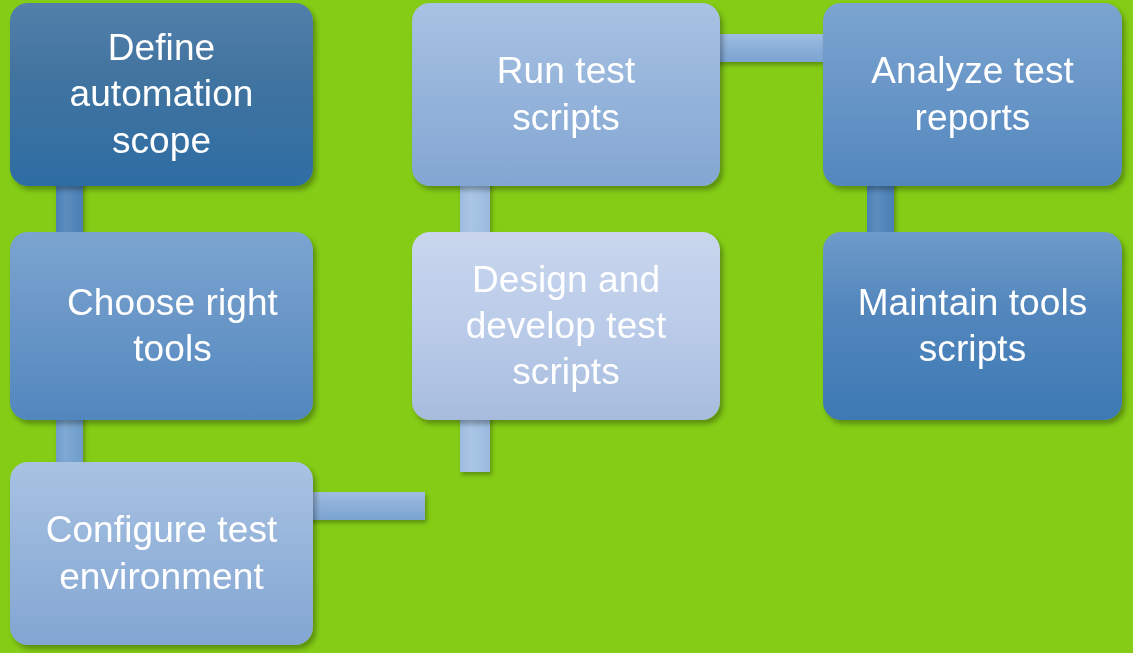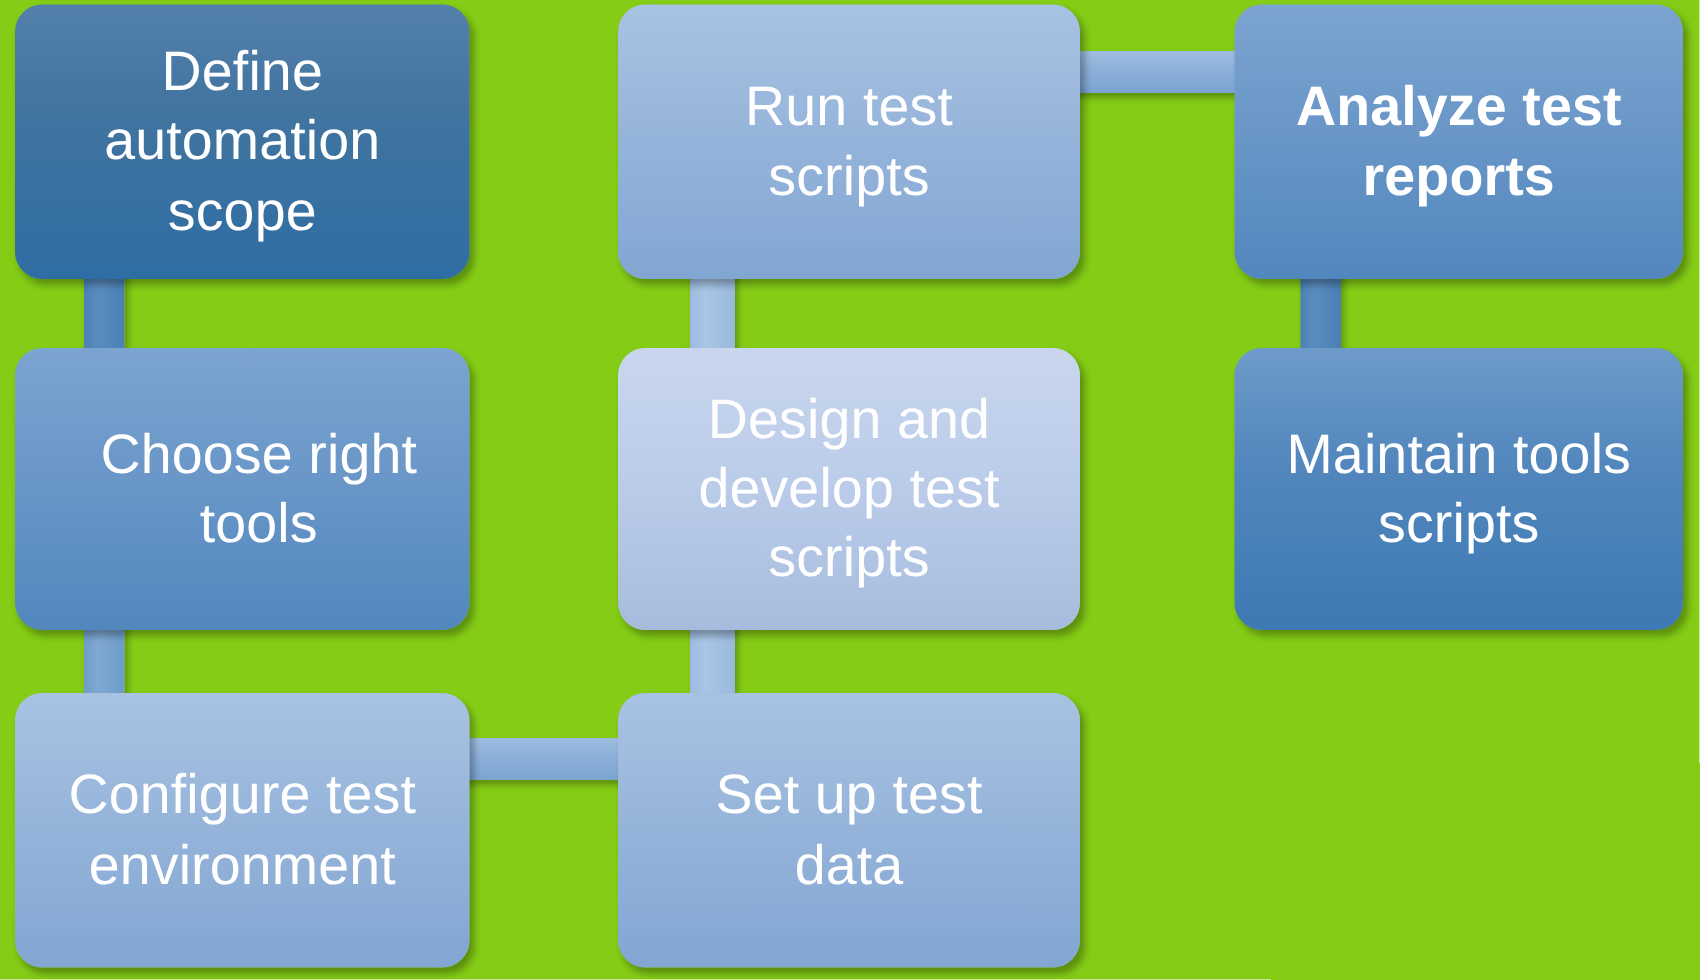--- a/index.html
+++ b/index.html
@@ -103,21 +103,21 @@
     <span class="node-label">Define
 automation
 scope</span>
   </div>
 
   <div class="node tone-light" style="left:412px; top:3px; width:308px; height:183px;">
     <span class="node-label">Run test
 scripts</span>
   </div>
 
-  <div class="node tone-mid" style="left:823px; top:3px; width:299px; height:183px;font-weight:bold;">
+  <div class="node tone-mid" style="left:823px; top:3px; width:299px; height:183px;">
     <span class="node-label">Analyze test
 reports</span>
   </div>
 
   <div class="node tone-mid" style="left:10px; top:232px; width:303px; height:188px;padding-left:38px;">
     <span class="node-label">Choose right
 tools</span>
   </div>
 
   <div class="node tone-lightest" style="left:412px; top:232px; width:308px; height:188px;">
@@ -129,18 +129,14 @@
   <div class="node tone-dark" style="left:823px; top:232px; width:299px; height:188px;">
     <span class="node-label">Maintain tools
 scripts</span>
   </div>
 
   <div class="node tone-light" style="left:10px; top:462px; width:303px; height:183px;">
     <span class="node-label">Configure test
 environment</span>
   </div>
 
-  <div class="node tone-light" style="left:412px; top:462px; width:308px; height:183px;">
-    <span class="node-label">Set up test
-data</span>
-  </div>
 
 </div>
 
 </body></html>

